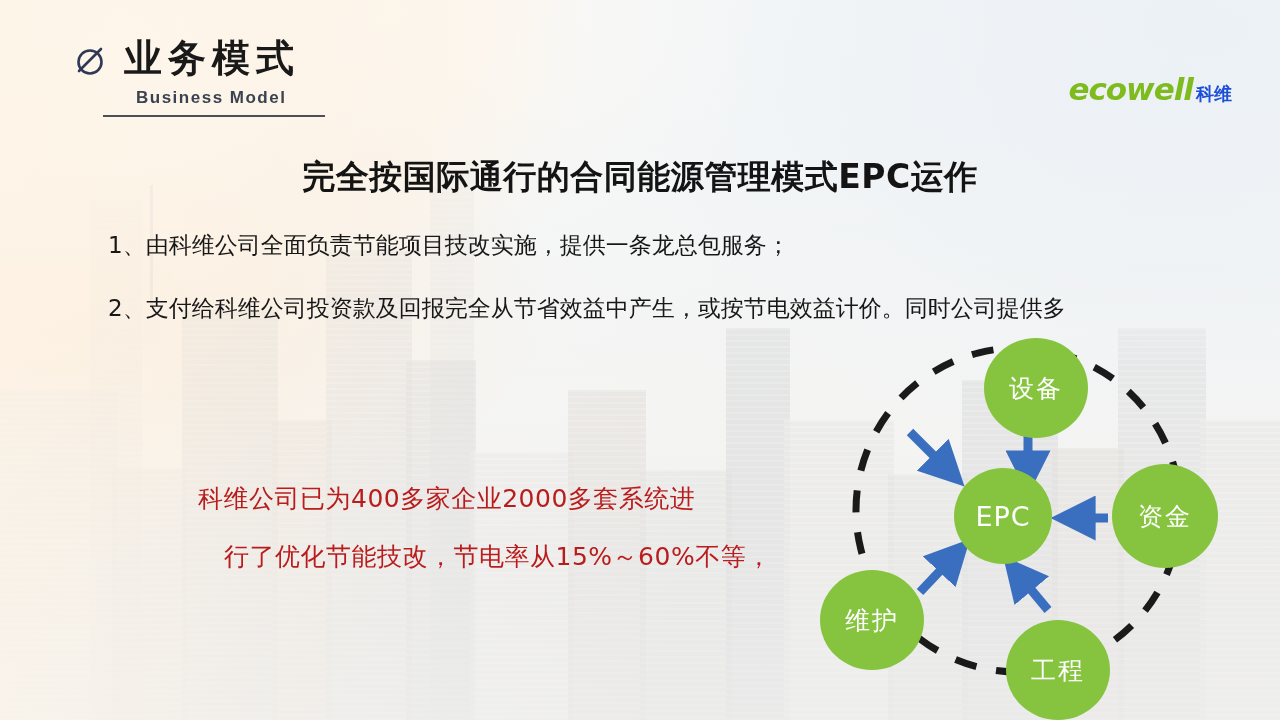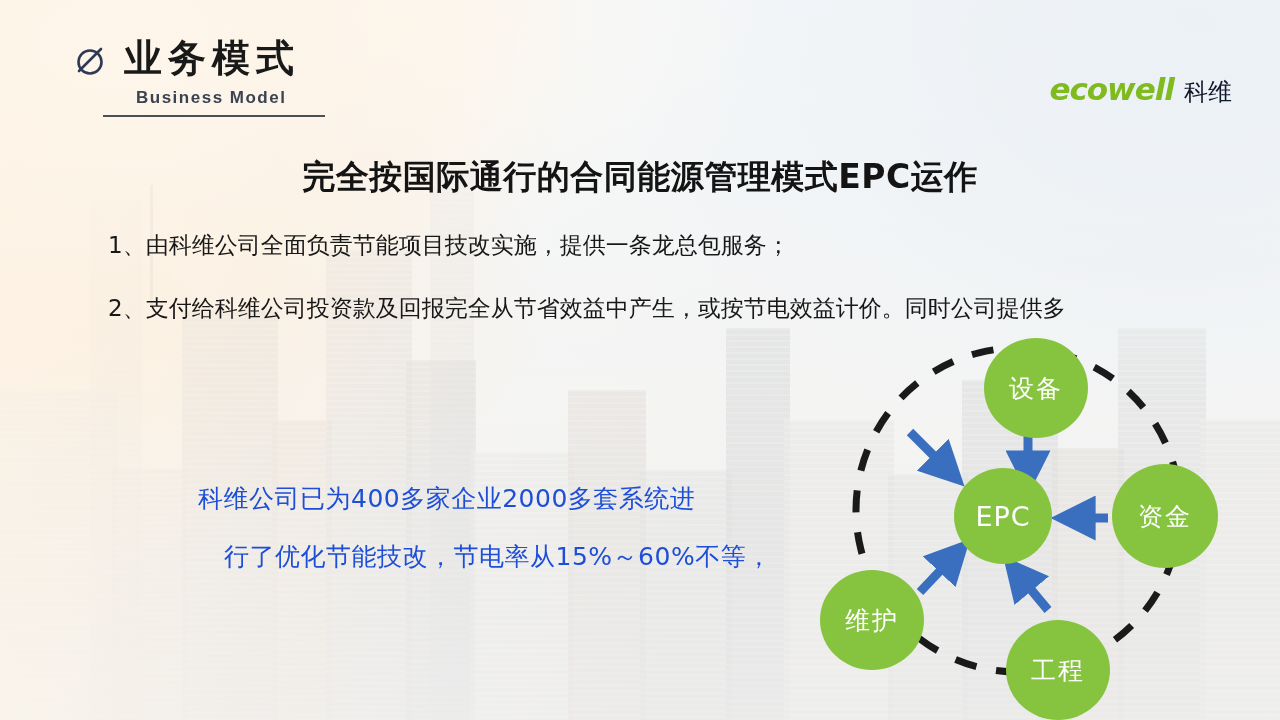--- a/index.html
+++ b/index.html
@@ -59,47 +59,47 @@
     white-space:nowrap;
   }
   .hdr-sub{
     position:absolute;left:136px;top:88px;
     font-size:17px;font-weight:bold;letter-spacing:1.5px;color:#3b4250;
     white-space:nowrap;
   }
   .hdr-rule{position:absolute;left:103px;top:115px;width:222px;height:2px;background:#4a4f58;}
 
   
-  .logo{position:absolute;right:48px;top:74px;display:flex;align-items:baseline;gap:10px;}
+  .logo{position:absolute;right:48px;top:74px;display:flex;align-items:baseline;gap:3px;}
   .logo-en{
     font-size:31px;font-weight:bold;font-style:italic;color:#7fbb1f;
     letter-spacing:-1px;line-height:1;
     font-family:"DejaVu Sans","Liberation Sans",sans-serif;
   }
-  .logo-cn{font-size:24px;font-weight:normal;color:#0f172a;line-height:1;letter-spacing:0;}
+  .logo-cn{font-size:18px;font-weight:bold;color:#1d4ed8;line-height:1;letter-spacing:0;}
 
   
   .slide-title{
     position:absolute;left:0;top:155px;width:1280px;text-align:center;
     font-size:33px;font-weight:bold;color:#141414;letter-spacing:.5px;
     font-family:"DejaVu Sans","Liberation Sans",sans-serif;
   }
   .para{
     position:absolute;color:#181818;font-size:23px;line-height:1.0;
     font-family:"DejaVu Sans","Liberation Sans",sans-serif;
     white-space:nowrap;
     text-align:right;
   }
   .p1{left:108px;top:234px;}
   .p2a{left:108px;top:297px;}
   .p2b{left:102px;top:360px;}
 
   .blue-block{
     position:absolute;left:198px;top:470px;width:540px;
-    color:#1d4ed8;font-size:25px;line-height:58px;letter-spacing:.5px;
+    color:#b91c1c;font-size:25px;line-height:58px;letter-spacing:.5px;
     font-family:"DejaVu Sans","Liberation Sans",sans-serif;
     white-space:nowrap;
   }
   .bl{display:block;}
   .bl.i1{padding-left:0;}
   .bl.i2{padding-left:26px;}
   .bl.i3{padding-left:46px;}
 
   
   .diagram{position:absolute;left:790px;top:320px;width:470px;height:400px;}

